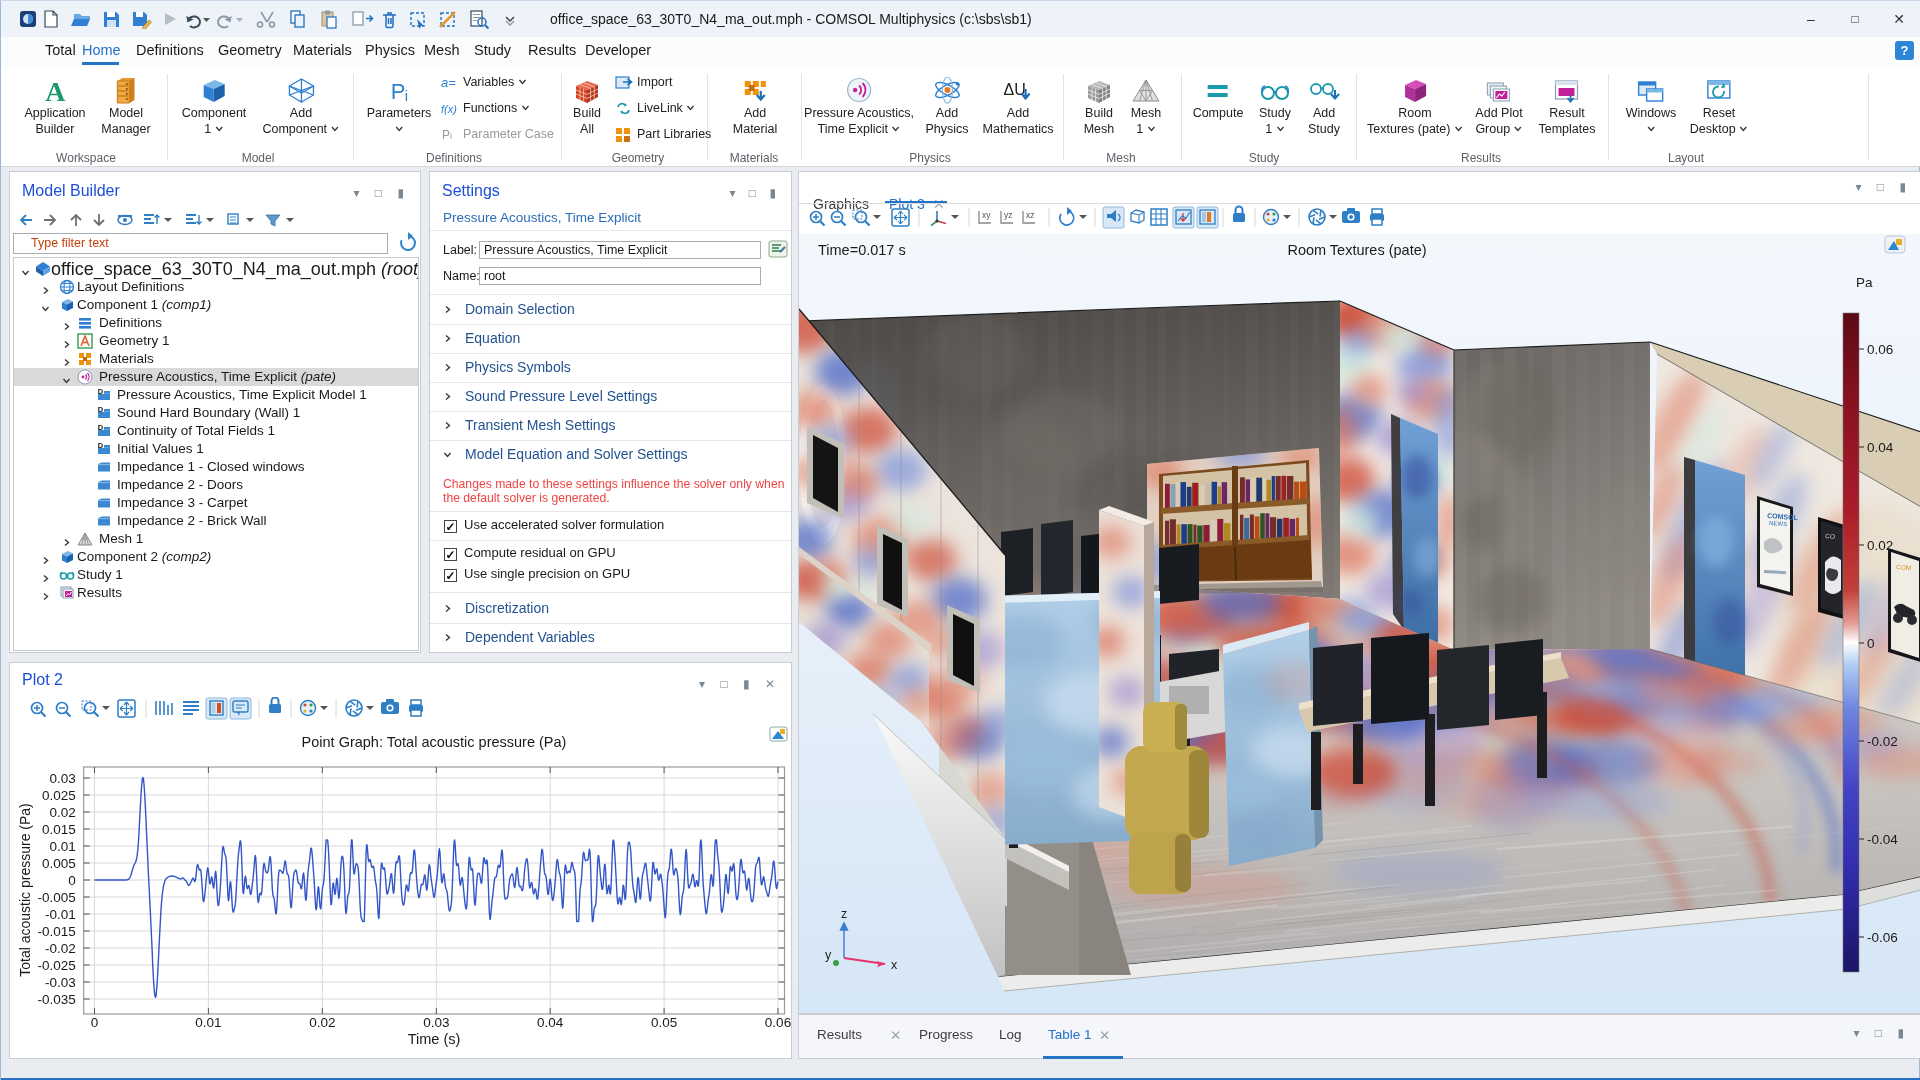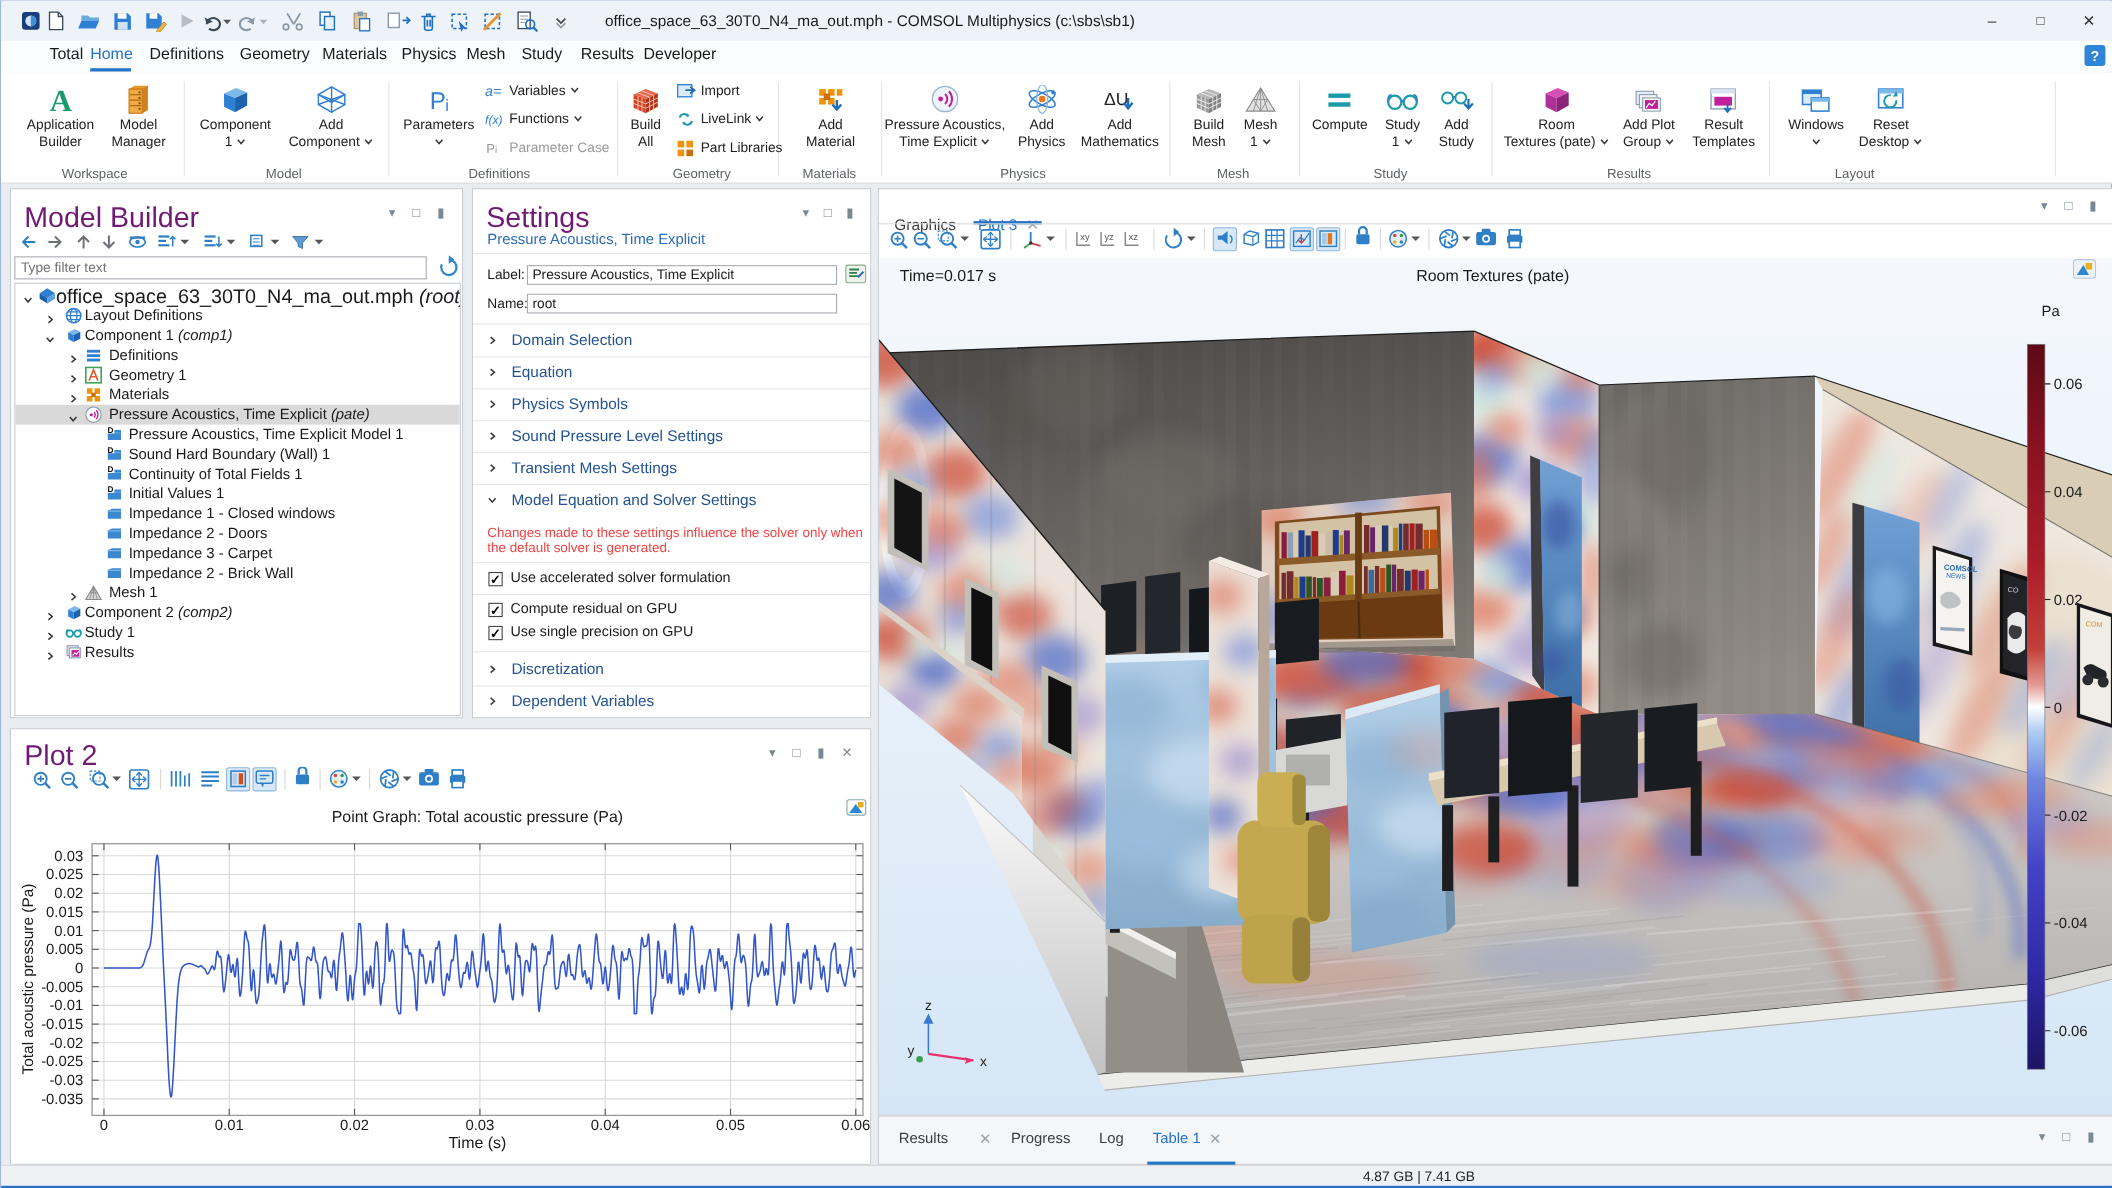--- a/index.html
+++ b/index.html
@@ -21,31 +21,31 @@
 .rsep{position:absolute;top:8px;width:1px;height:86px;background:#e2e4e7}
 .rgl{position:absolute;top:85px;font-size:12px;color:#5c6066;text-align:center;transform:translateX(-50%)}
 .rb{position:absolute;top:11px;transform:translateX(-50%);text-align:center;font-size:12.5px;color:#222;line-height:15.5px;white-space:pre}
 .rb .ric{display:block;margin:0 auto 2px auto;width:32px;height:27px}
 .rs{position:absolute;font-size:12.5px;color:#222;white-space:nowrap;height:17px;line-height:17px}
 .rs .ric{display:inline-block;vertical-align:middle;margin-right:4px;width:18px;height:17px}
 .dis{color:#9a9a9a}
 .carr{font-size:9px;color:#444}
 
 .panel{position:absolute;background:#ffffff;border:1px solid #c9cdd2}
-.ptitle{position:absolute;left:12px;top:10px;font-size:26px;color:#701a75}
+.ptitle{position:absolute;left:12px;top:10px;font-size:16px;color:#1d4ed8}
 .picons{position:absolute;top:14px;right:10px;color:#7a8894;font-size:12px;letter-spacing:6px;white-space:nowrap}
 
 #mb{left:8px;top:170px;width:412px;height:482px}
 #mbtree{position:absolute;left:3px;top:85px;width:406px;height:394px;border:1px solid #c6cacf;overflow:hidden;font-size:13.5px;color:#1a1a1a}
 .trow{position:absolute;left:0;width:404px;height:18px;line-height:18px;white-space:pre}
 .trow i{font-style:italic}
 .tsel{background:#d9d9d9}
 .chev{position:absolute;top:4px}
 .ticon{position:absolute;top:1px;width:16px;height:16px}
-#mbfilter{position:absolute;left:3px;top:61px;width:375px;height:21px;border:1px solid #a8adb3;font-size:12.5px;color:#737373;line-height:19px;padding-left:5px}
+#mbfilter{position:absolute;left:3px;top:61px;width:375px;height:21px;border:1px solid #a8adb3;font-size:12.5px;color:#c2410c;line-height:19px;padding-left:17px}
 
 #set{left:428px;top:170px;width:363px;height:482px}
 #set .sub{position:absolute;left:13px;top:38px;font-size:13.5px;color:#2b6cb8}
 .slabel{position:absolute;font-size:12.5px;color:#1a1a1a}
 .sinput{position:absolute;left:49px;width:282px;height:18px;border:1px solid #a8adb3;font-size:12.5px;color:#1a1a1a;line-height:16px;padding-left:4px;background:#fff}
 .ssep{position:absolute;left:0;width:361px;height:1px;background:#e4e6e8}
 .shead{position:absolute;left:13px;font-size:14px;color:#235290;white-space:pre}
 .shead .sc{display:inline-block;width:22px;font-size:10px;color:#444}
 .scheck{position:absolute;left:14px;font-size:13px;color:#1a1a1a}
 .cbx{display:inline-block;width:13px;height:13px;border:1px solid #444;margin-right:7px;position:relative;top:2px;background:#fff;text-align:center;line-height:13px;font-size:12px;font-weight:bold;color:#000}
@@ -1460,17 +1460,14 @@
   <div class="mtab" style="left:18px">Results</div>
   <div class="mtab" style="left:91px;color:#98a2ac">✕</div>
   <div class="mtab" style="left:120px">Progress</div>
   <div class="mtab" style="left:200px">Log</div>
   <div class="mtab" style="left:249px;color:#2471c8">Table 1</div>
   <div class="mtab" style="left:300px;color:#98a2ac">✕</div>
   <div class="abs" style="left:244px;top:41px;width:80px;height:3px;background:#2575c4"></div>
   <div class="picons" style="top:11px;right:10px">▾ □ ▮</div>
 </div>
 
-<div id="status">
-      <div class="txt">4.87 GB | 7.41 GB</div>
-    </div>
 <div id="bluebar"></div>
 </div>
 
 </body></html>

